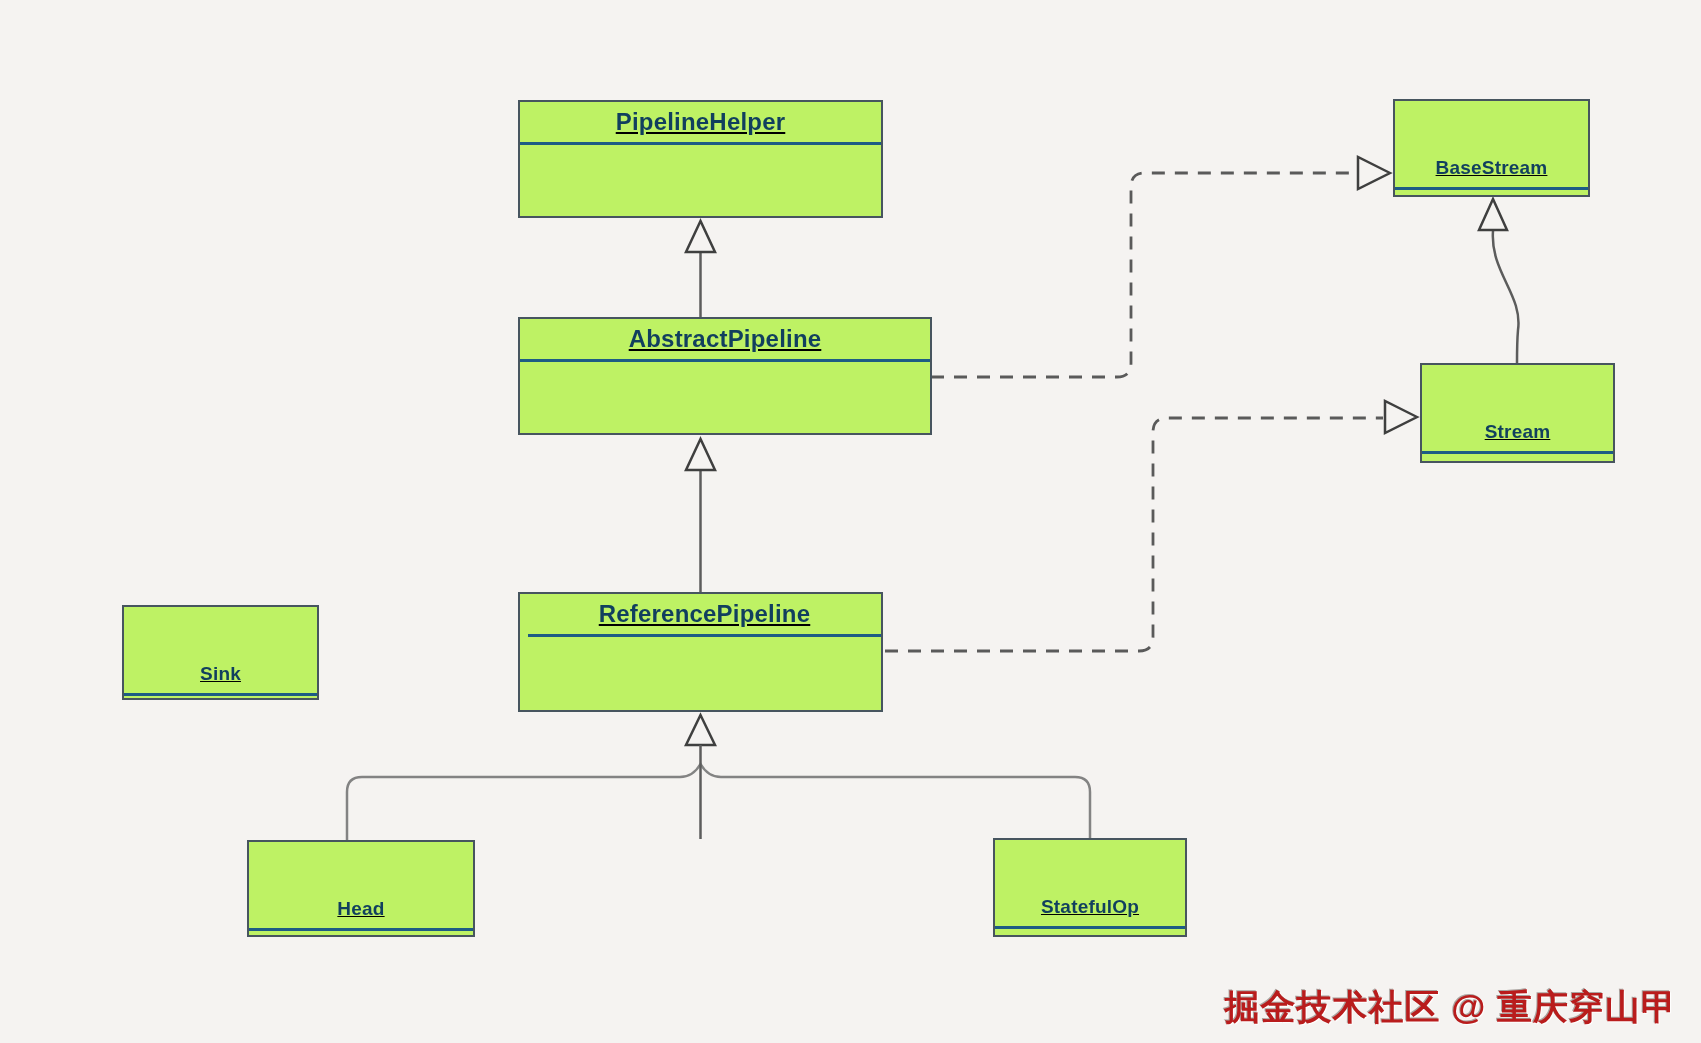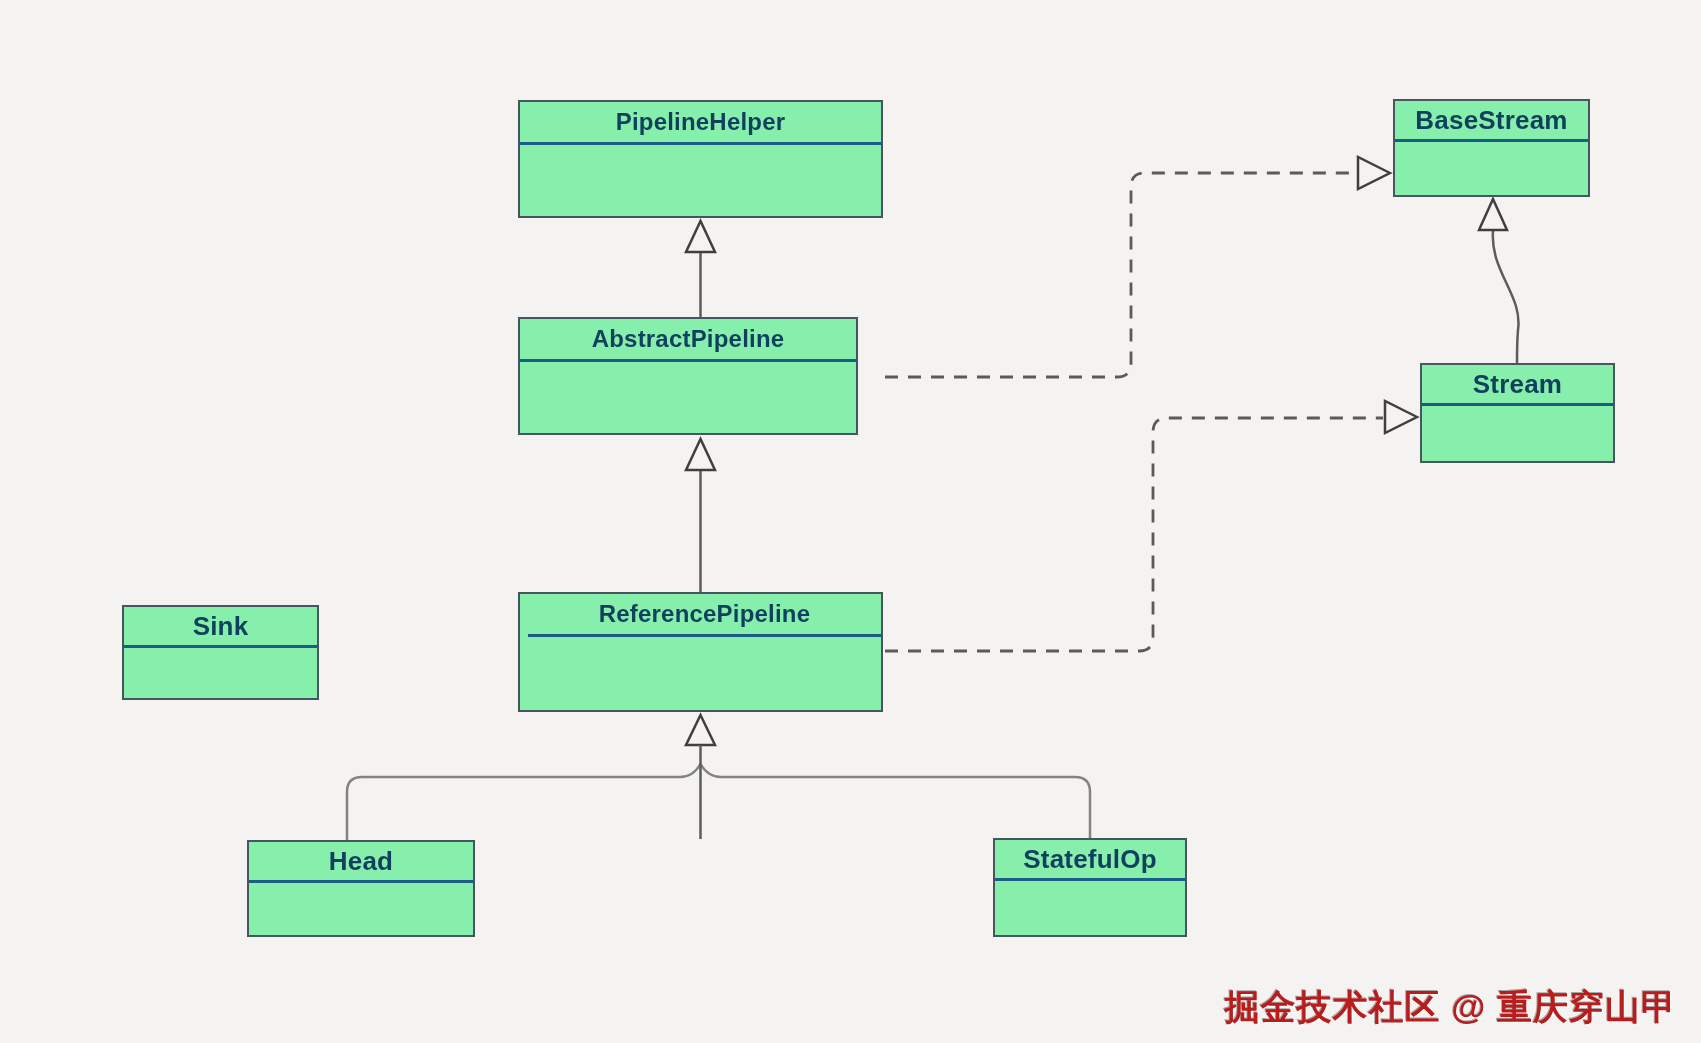--- a/index.html
+++ b/index.html
@@ -4,32 +4,32 @@
 <style>
   html,body { margin:0; padding:0; background:#e9e7e5; }
   .stage {
     position:relative; width:1701px; height:1043px;
     background:#f5f3f1; overflow:hidden;
     font-family:"Liberation Sans", sans-serif;
   }
   .wires { position:absolute; left:0; top:0; z-index:1; }
   .uml-class {
     position:absolute; z-index:2; box-sizing:border-box;
-    background:#86efac; border:2px solid #47555f;
+    background:#bef264; border:2px solid #47555f;text-decoration:underline;
   }
   .uml-class .hdr {
     display:flex; align-items:center; justify-content:center;
     height:40px; font-weight:bold; color:#113f5e; font-size:24px;
     letter-spacing:0.2px; border-bottom:3px solid #1d5c84;
   }
-  .uml-class.small .hdr { height:38px; font-size:26px; }
+  .uml-class.small .hdr { height:38px; font-size:19px;margin-top:48px; }
   .uml-class .body-compartment { width:100%; }
 
   #box-pipeline-helper   { left:518px;  top:100px; width:365px; height:118px; }
-  #box-abstract-pipeline { left:518px;  top:317px; width:340px; height:118px; }
+  #box-abstract-pipeline { left:518px;  top:317px; width:414px; height:118px; }
   #box-reference-pipeline{ left:518px;  top:592px; width:365px; height:120px;padding-left:8px; }
   #box-sink              { left:122px;  top:605px; width:197px; height:95px;  }
   #box-base-stream       { left:1393px; top:99px;  width:197px; height:98px;  }
   #box-stream            { left:1420px; top:363px; width:195px; height:100px; }
   #box-head              { left:247px;  top:840px; width:228px; height:97px;  }
   #box-stateless-op      { left:603px;  top:838px; width:197px; height:99px;  }
   #box-stateful-op       { left:993px;  top:838px; width:194px; height:99px;  }
 
   .watermark {
     position:absolute; z-index:3; right:24px; top:984px;

